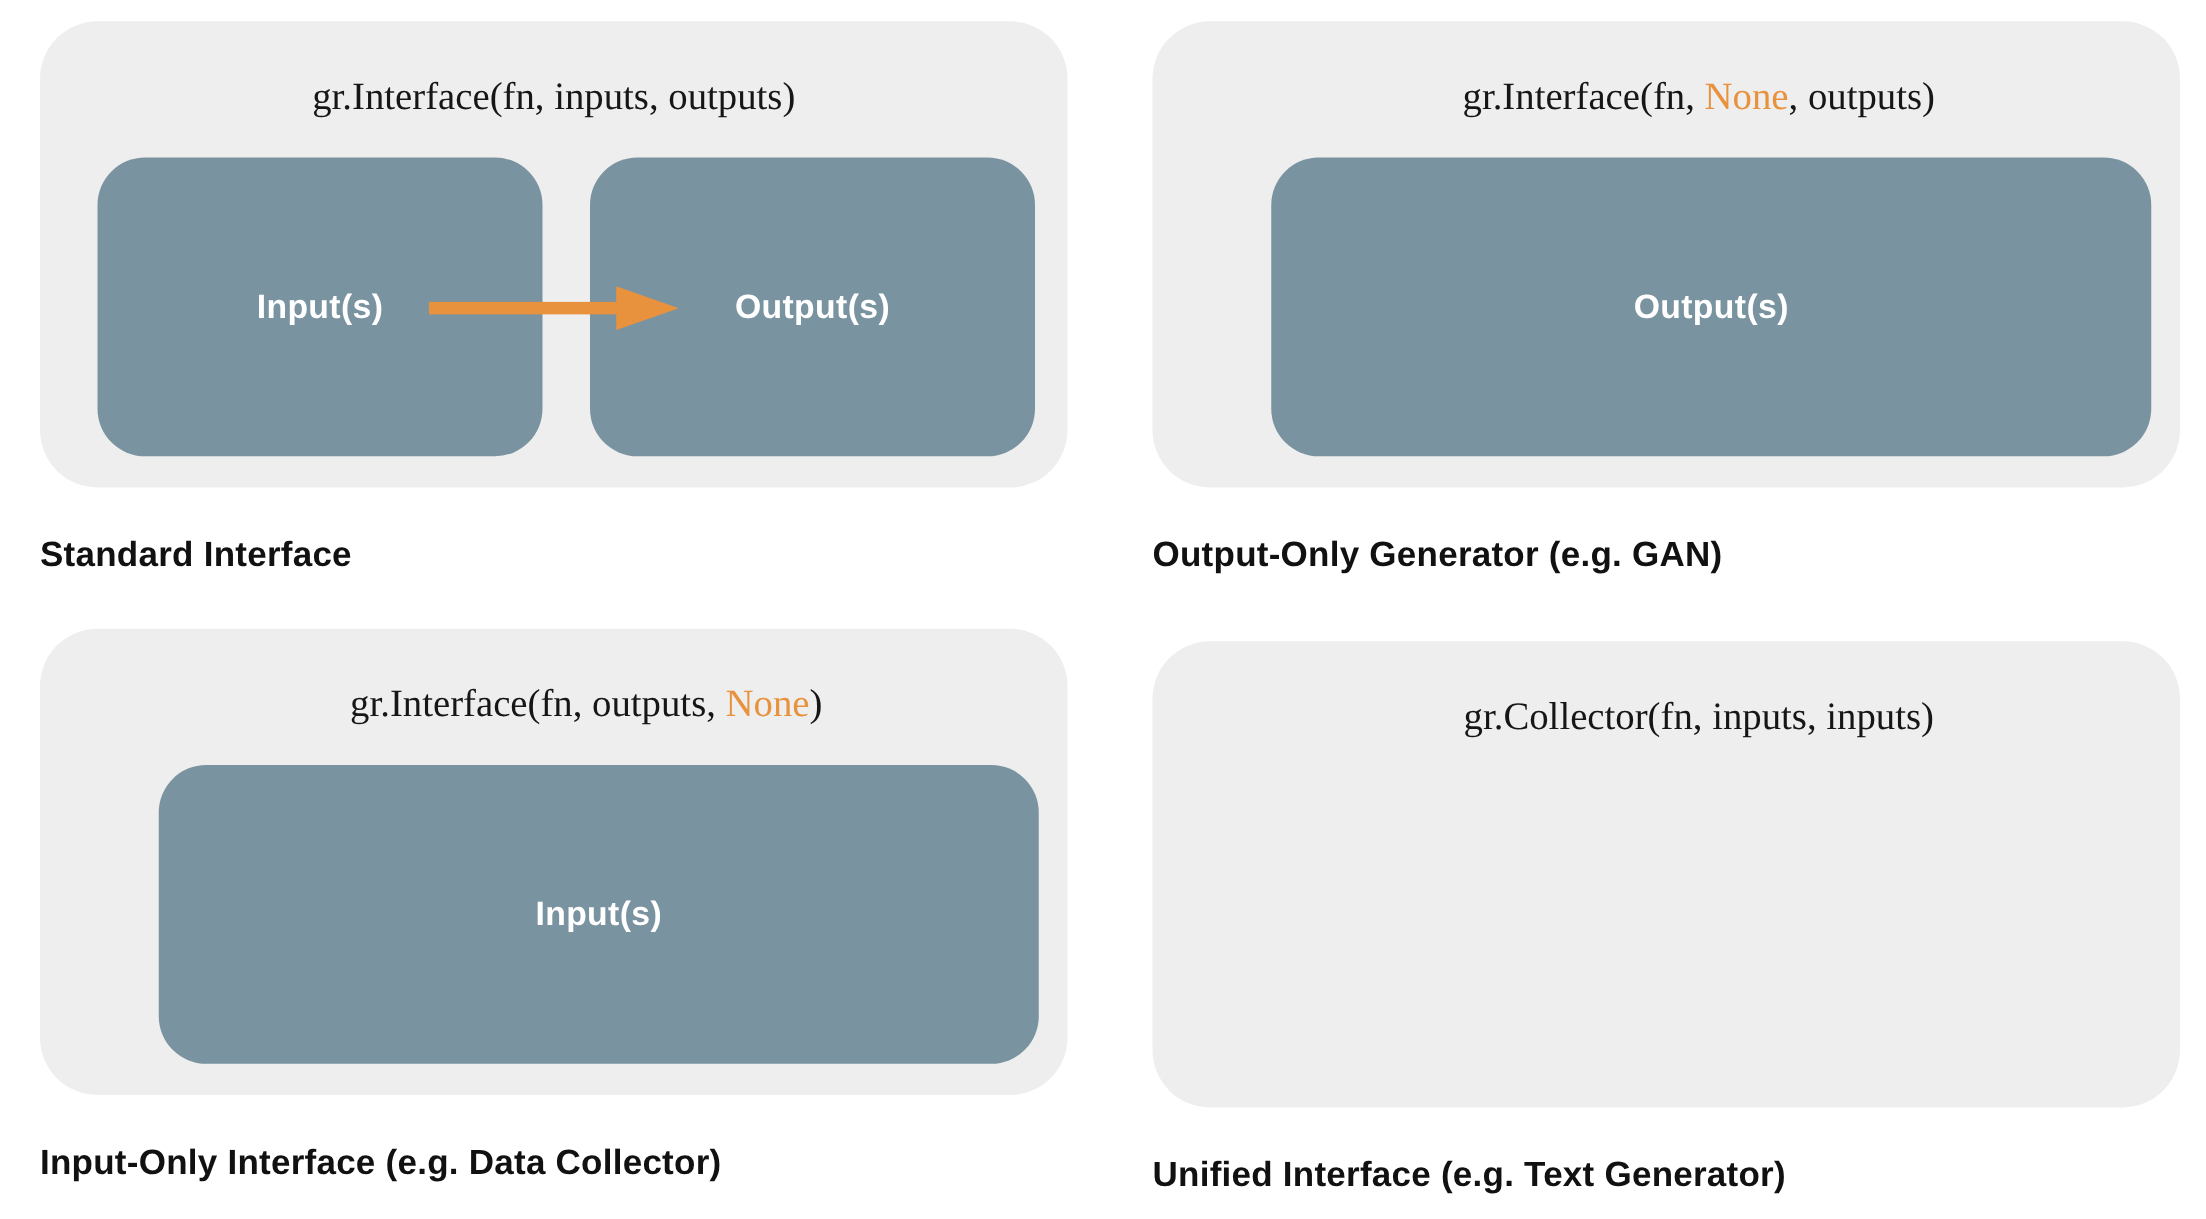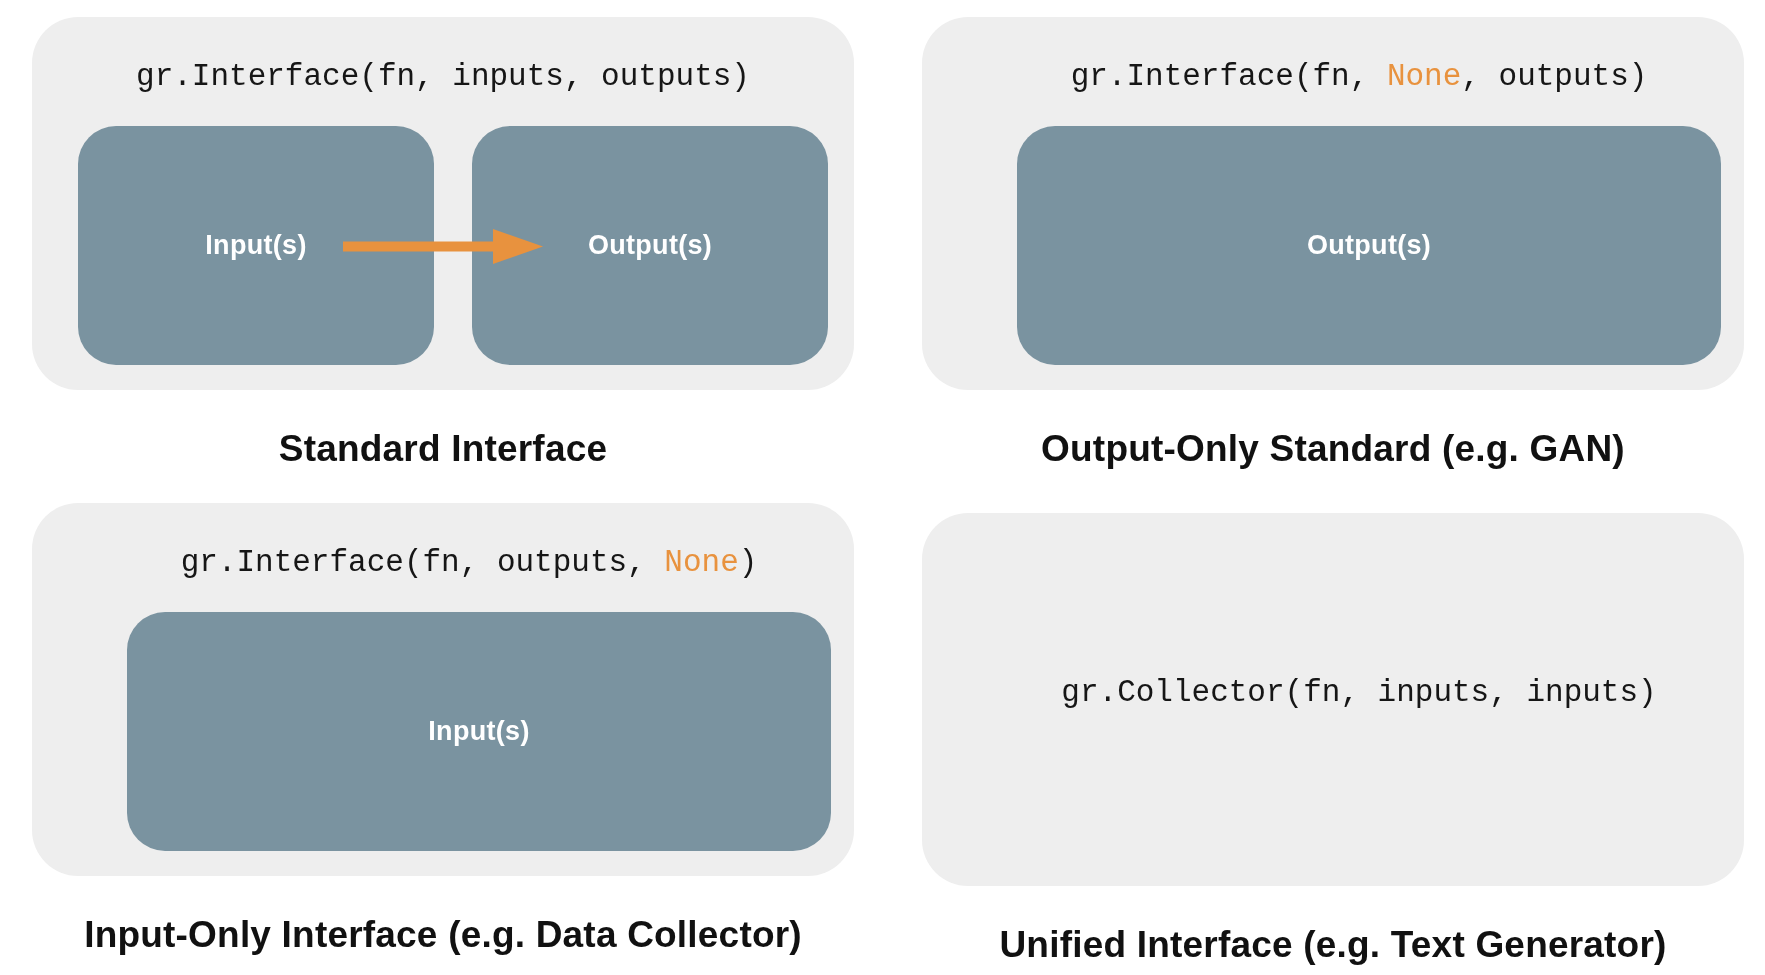--- a/index.html
+++ b/index.html
@@ -23,28 +23,28 @@
   .cell-bl { left: 32px;  top: 503px; }
   .cell-br { left: 922px; top: 513px; }
   .panel {
     background: var(--panel, #eee);
     border-radius: 46px;
     height: 373px;
     display: flex;
     flex-direction: column;
     padding: 0 26px 25px 26px;
   }
-  .panel.single { padding-left: 75px; padding-right: 23px; justify-content: center; }
+  .panel.single { padding-left: 75px; padding-right: 23px; }
   .code {
     height: 109px;
     padding-top: 10px;
     display: flex;
     align-items: center;
     justify-content: center;
-    font-family: Liberation Mono, monospace;
+    font-family: Liberation Serif, serif;
     font-size: 31px;
     color: var(--code_text, #161616);
     white-space: pre;
   }
   .code .hl { color: var(--accent, #E8923E); }
   .boxes {
     flex: 1;
     display: flex;
     gap: 18px;
     position: relative;
@@ -66,22 +66,21 @@
   .arrow {
     position: absolute;
     left: 50%;
     top: 50%;
     transform: translate(-50%, -50%);
     color: var(--accent, #E8923E);
   }
   .sync { color: var(--accent, #E8923E); margin-top: 2px; }
   .caption {
     margin-top: 38px;
-    text-align: center;
-    font-size: 37px;
+    font-size: 28px;
     font-weight: bold;
     color: var(--caption_text, #111);
     letter-spacing: 0.2px;
   }
 </style>
 </head>
 <body>
 
 <div id="canvas">
 
@@ -106,21 +105,21 @@
 
   <section class="cell cell-tr">
     <div class="panel single">
       <div class="code"><span>gr.Interface(fn, </span><span class="hl">None</span><span>, outputs)</span></div>
       <div class="boxes">
         <div class="box">
           <span>Output(s)</span>
         </div>
       </div>
     </div>
-    <div class="caption">Output-Only Standard (e.g. GAN)</div>
+    <div class="caption">Output-Only Generator (e.g. GAN)</div>
   </section>
 
   <section class="cell cell-bl">
     <div class="panel single">
       <div class="code"><span>gr.Interface(fn, outputs, </span><span class="hl">None</span><span>)</span></div>
       <div class="boxes">
         <div class="box">
           <span>Input(s)</span>
         </div>
       </div>

